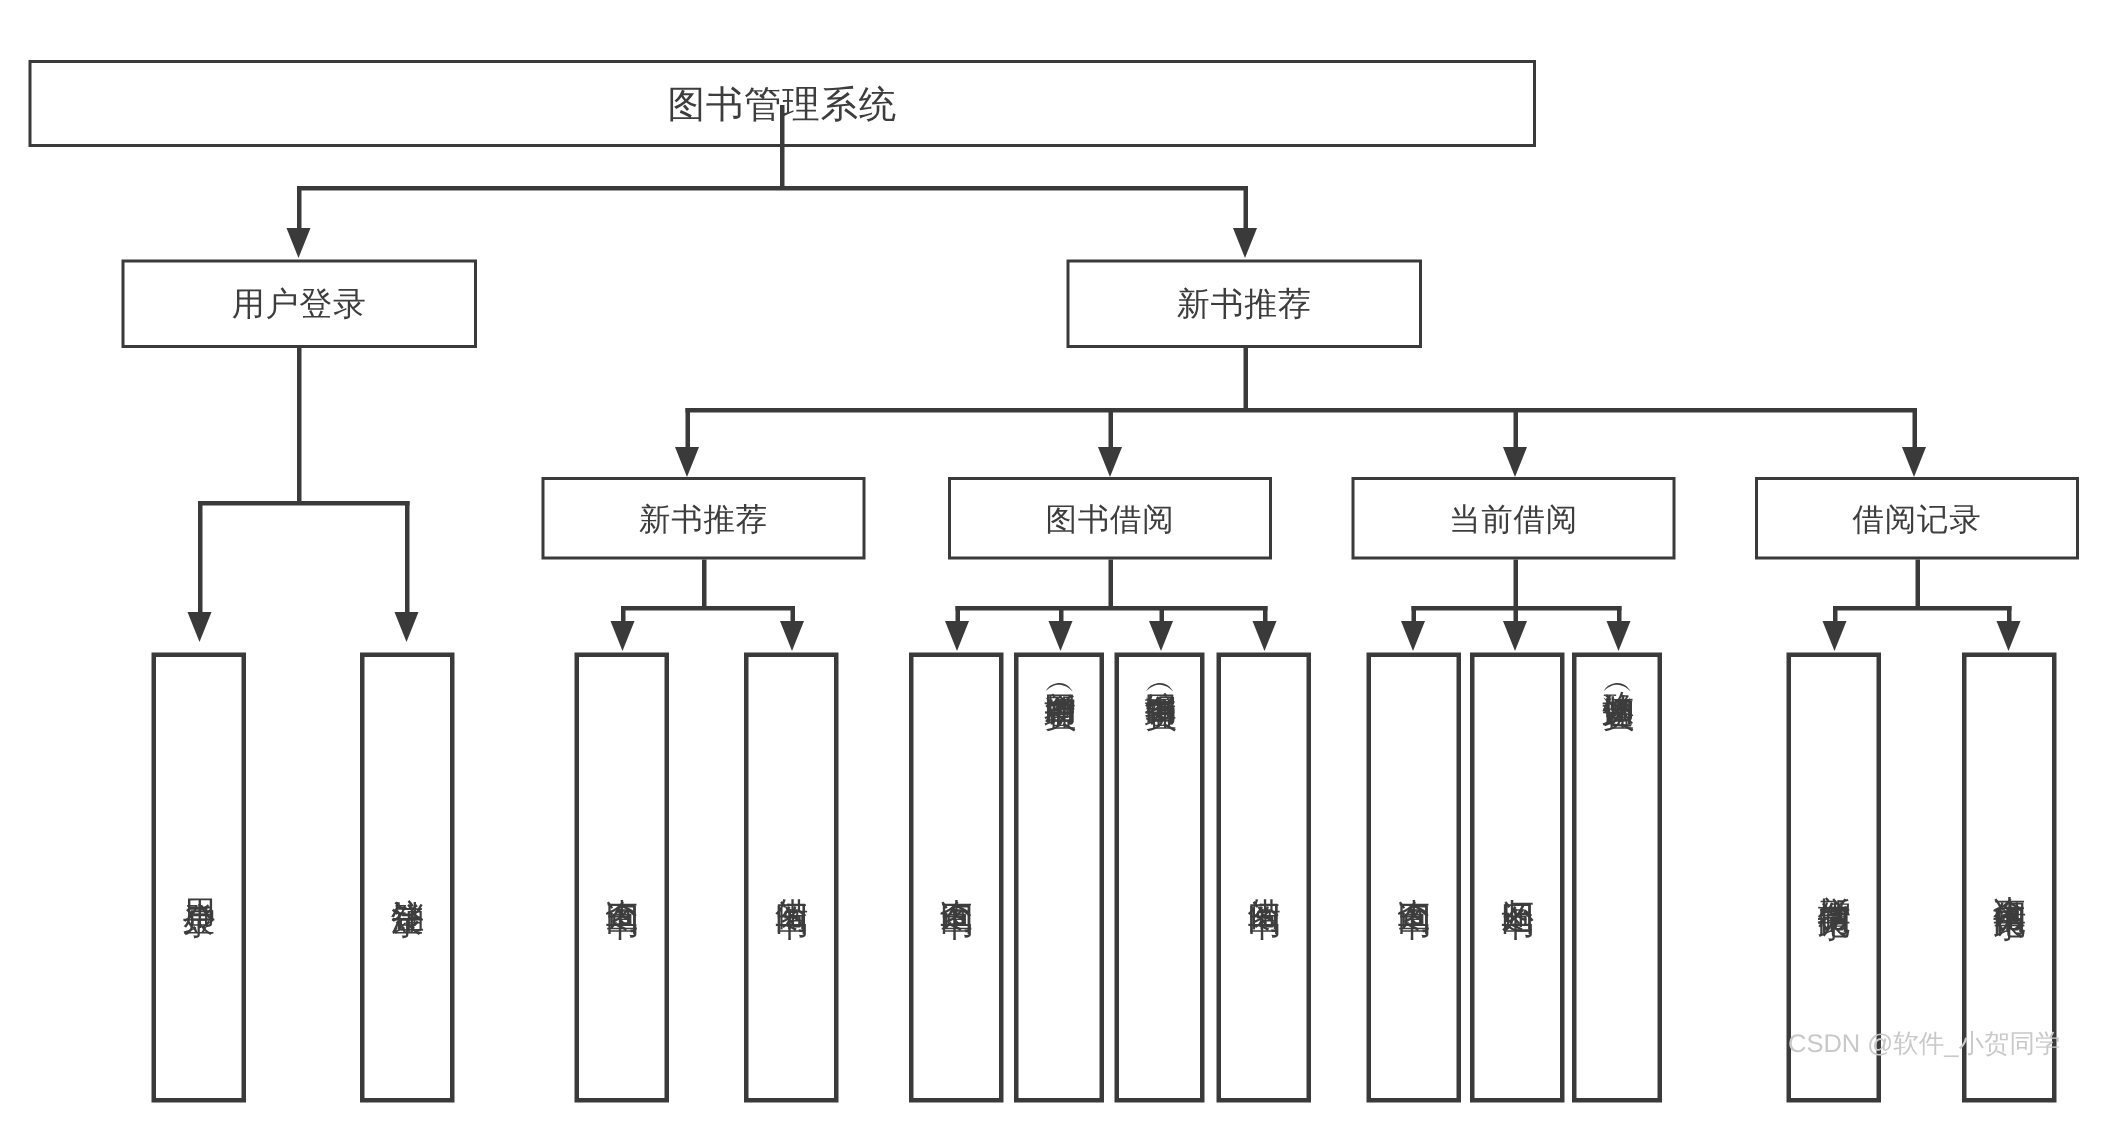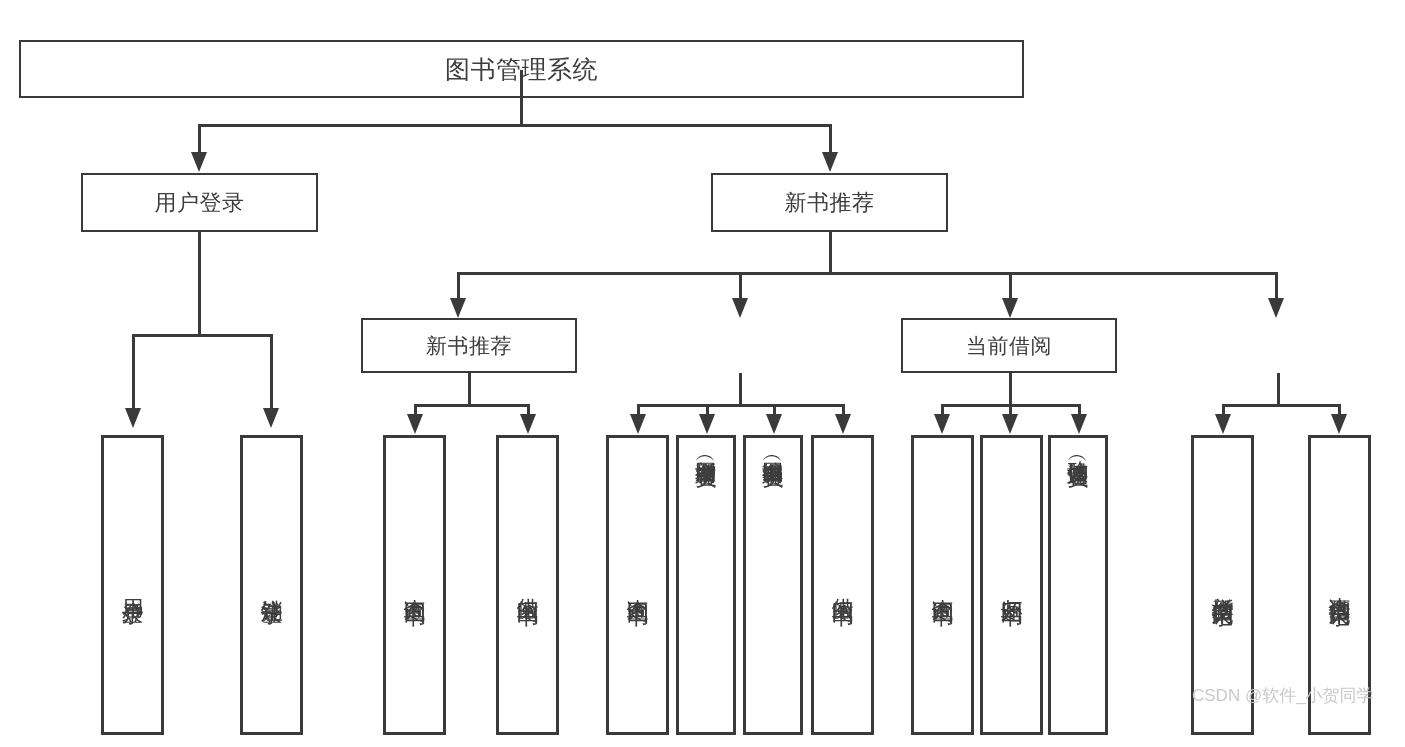--- a/index.html
+++ b/index.html
@@ -107,22 +107,28 @@
   <div class="ln v" style="left:739px;top:272px;height:30px;"></div>
   <div class="arrow" style="left:732px;top:298px;"></div>
   <div class="ln v" style="left:1009px;top:272px;height:30px;"></div>
   <div class="arrow" style="left:1002px;top:298px;"></div>
   <div class="ln v" style="left:1275px;top:272px;height:30px;"></div>
   <div class="arrow" style="left:1268px;top:298px;"></div>
 
   <div class="node lvl3" style="left:361px;top:318px;width:216px;height:55px;">
     <span>新书推荐</span>
   </div>
+  <div class="node lvl3" style="left:632px;top:318px;width:216px;height:55px;">
+    <span>图书借阅</span>
+  </div>
   <div class="node lvl3" style="left:901px;top:318px;width:216px;height:55px;justify-content:center;">
     <span>当前借阅</span>
+  </div>
+  <div class="node lvl3" style="left:1170px;top:318px;width:216px;height:55px;">
+    <span>借阅记录</span>
   </div>
 
   <div class="ln v" style="left:468px;top:373px;height:33px;"></div>
   <div class="ln h" style="left:414px;top:404px;width:116px;"></div>
   <div class="ln v" style="left:414px;top:404px;height:14px;"></div>
   <div class="arrow" style="left:407px;top:414px;"></div>
   <div class="ln v" style="left:527px;top:404px;height:14px;"></div>
   <div class="arrow" style="left:520px;top:414px;"></div>
 
   <div class="ln v" style="left:739px;top:373px;height:33px;"></div>

